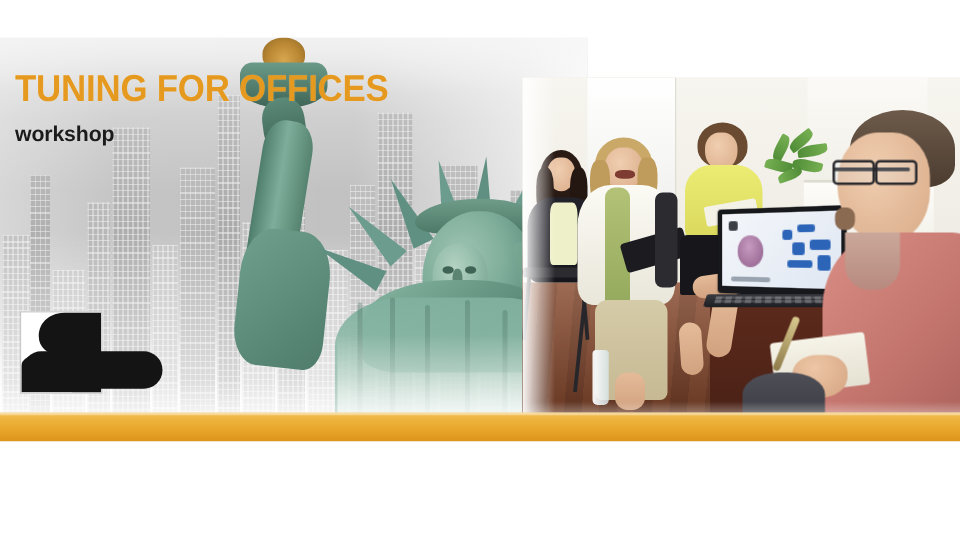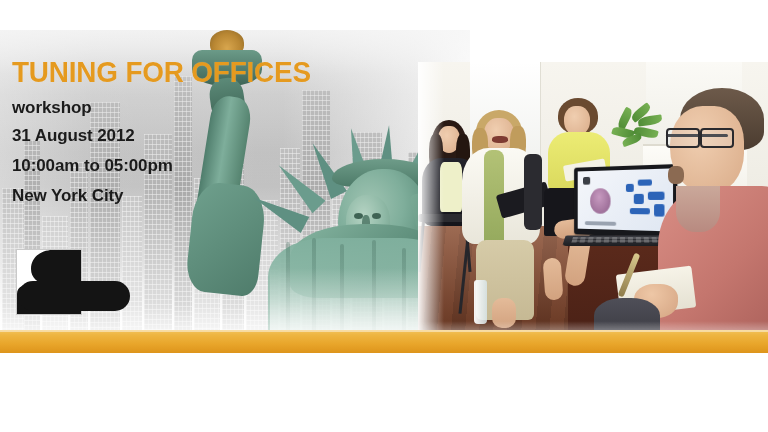--- a/index.html
+++ b/index.html
@@ -375,23 +375,20 @@
       <div style="position:absolute;left:216px;top:222px;width:44px;height:34px;background:radial-gradient(ellipse at 40% 30%,#eec7a6,#d4a482);border-radius:44% 40% 48% 48%;"></div>
       <div style="position:absolute;left:176px;top:236px;width:66px;height:40px;background:linear-gradient(to bottom,#4f4f58,#3a3a42);border-radius:44% 44% 0 0;"></div>
     </div>
 
     <div class="phfade-l"></div>
     <div class="phfade-b"></div>
   </div>
 
   <div class="headline">TUNING FOR OFFICES</div>
   <div class="subline l1">workshop</div>
-  <div class="subline l2">31 August 2012</div>
-  <div class="subline l3">10:00am to 05:00pm</div>
-  <div class="subline l4">New York City</div>
 
   <div class="logo">
     <div class="logo-box"></div>
     <div class="logo-mark">
       <svg viewBox="0 0 64 64" width="64" height="64" aria-hidden="true">
         <rect x="0" y="0" width="64" height="64" fill="#ffffff"></rect>
         <path d="M36 0 H64 V64 H0 V44 C0 36 8 34 17 33 C28 32 34 28 34 21 C34 13 29 9 23 8 C28 2 32 0 36 0 Z" fill="#141414"></path>
         <path d="M36 0 C24 0 14 7 14 19 C14 28 21 33 30 35 C42 37 50 42 50 52 C50 58 46 62 40 64 H64 V0 Z" fill="#141414"></path>
         <path d="M40 2 C28 2 18 8 18 19 C18 27 25 31 33 33 C45 35 54 41 54 52 C54 57 51 61 47 63" fill="none" stroke="#ffffff" stroke-width="0"></path>
       </svg>

